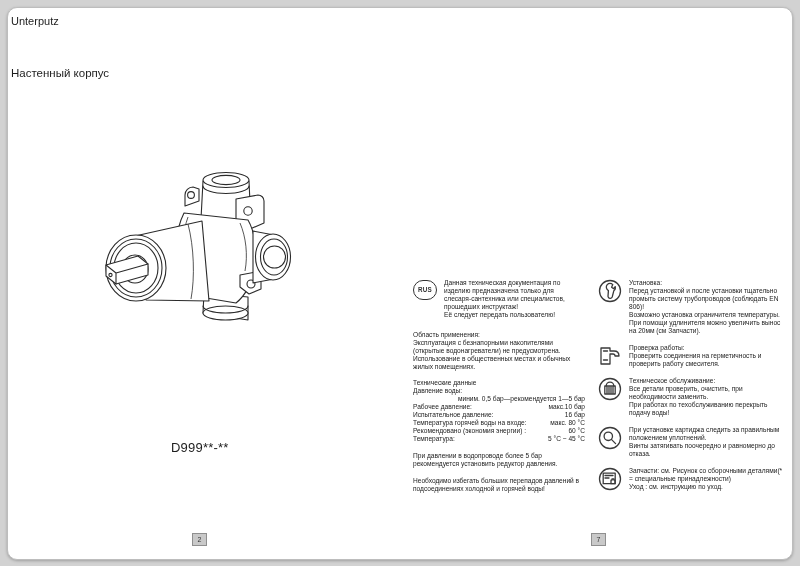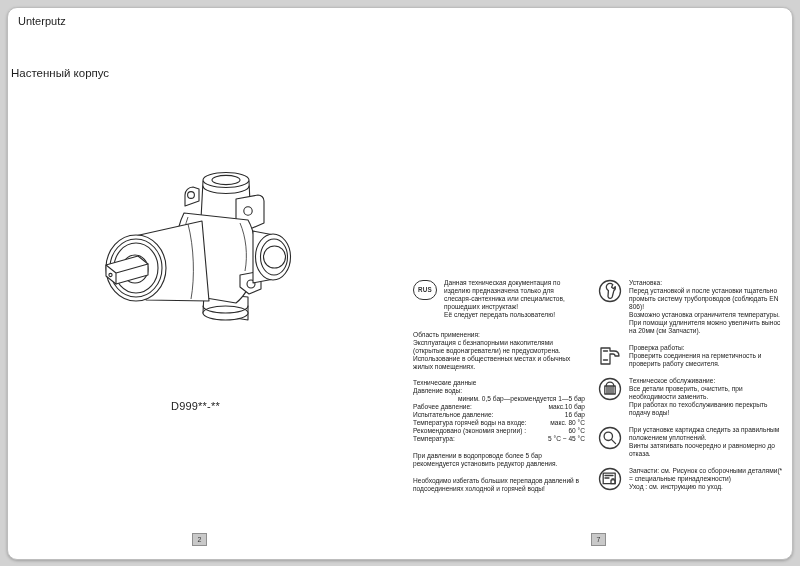--- a/index.html
+++ b/index.html
@@ -6,25 +6,25 @@
   html,body { width:800px; height:566px; }
   body { font-family:"Liberation Sans", sans-serif; background:#d2d2d2; }
   #screen { position:relative; width:800px; height:566px; background:#d2d2d2; overflow:hidden; }
   .page {
     position:absolute; left:7px; top:7px; width:786px; height:553px;
     background:#ffffff; border:1px solid #bdbdbd; border-radius:10px;
     box-shadow:0 1px 3px rgba(0,0,0,.25);
   }
   
   .header { position:absolute; left:11px; top:14px; }
-  .h-line { font-size:11px; line-height:15px; color:#1d1d1d;margin-left:7px; }
+  .h-line { font-size:11px; line-height:15px; color:#1d1d1d; }
   .h-ru { margin-top:38px; font-size:11.5px; color:#1d1d1d; }
   
   .drawing { position:absolute; left:88px; top:153px; }
-  .model-label { position:absolute; left:171px; top:400px; font-size:11px; color:#1d1d1d; letter-spacing:.2px; }
+  .model-label { position:absolute; left:171px; top:440px; font-size:13px; color:#1d1d1d; letter-spacing:.2px; }
   
   .col-mid { position:absolute; left:413px; top:279px; width:172px; font-size:6.6px; line-height:8px; color:#222; }
   .col-right { position:absolute; left:598px; top:279px; width:188px; font-size:6.6px; line-height:8px; color:#222; }
   .pre { white-space:pre-line; }
   
   .rus-row { display:flex; gap:7px; margin-bottom:12px; }
   .rus-badge {
     flex:0 0 auto; width:24px; height:20px; border:1.6px solid #333; border-radius:10px;
     display:flex; align-items:center; justify-content:center;
     font-size:6.3px; font-weight:bold; color:#333; letter-spacing:.2px; margin-top:1px;

